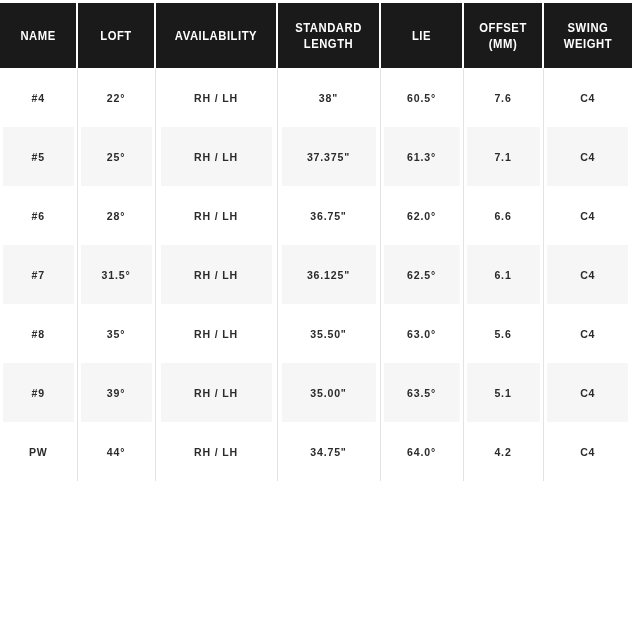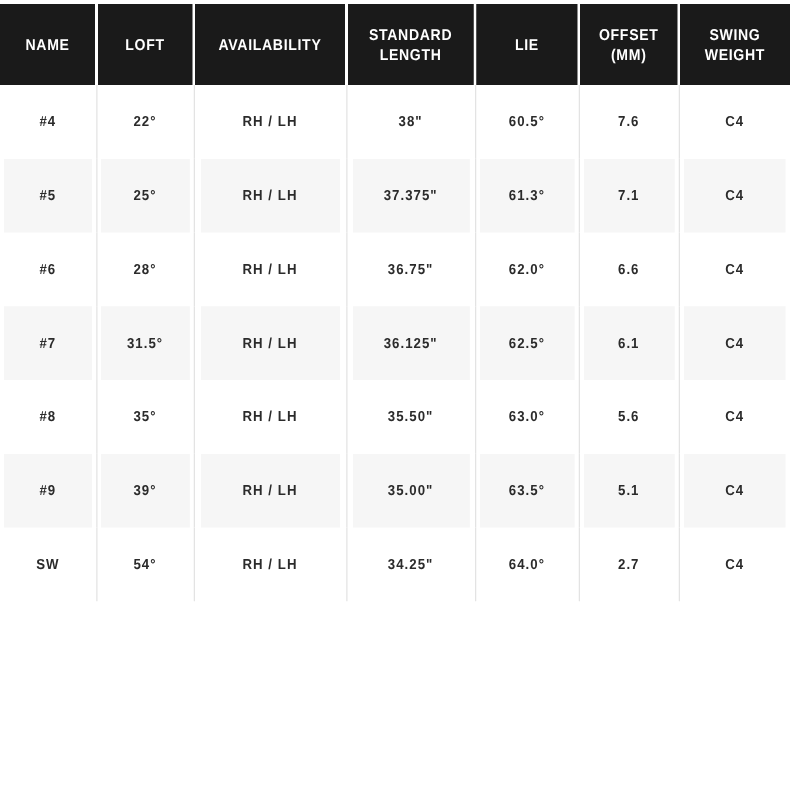--- a/index.html
+++ b/index.html
@@ -161,23 +161,23 @@
         <tr class="row-even">
           <td>#9</td>
           <td>39°</td>
           <td>RH / LH</td>
           <td>35.00"</td>
           <td>63.5°</td>
           <td>5.1</td>
           <td>C4</td>
         </tr>
         <tr class="row-odd">
-          <td>SW</td>
-          <td>54°</td>
+          <td>PW</td>
+          <td>44°</td>
           <td>RH / LH</td>
-          <td>34.25"</td>
+          <td>34.75"</td>
           <td>64.0°</td>
-          <td>2.7</td>
+          <td>4.2</td>
           <td>C4</td>
         </tr>
       </tbody>
   </table>
 </div>
 
 </body></html>

